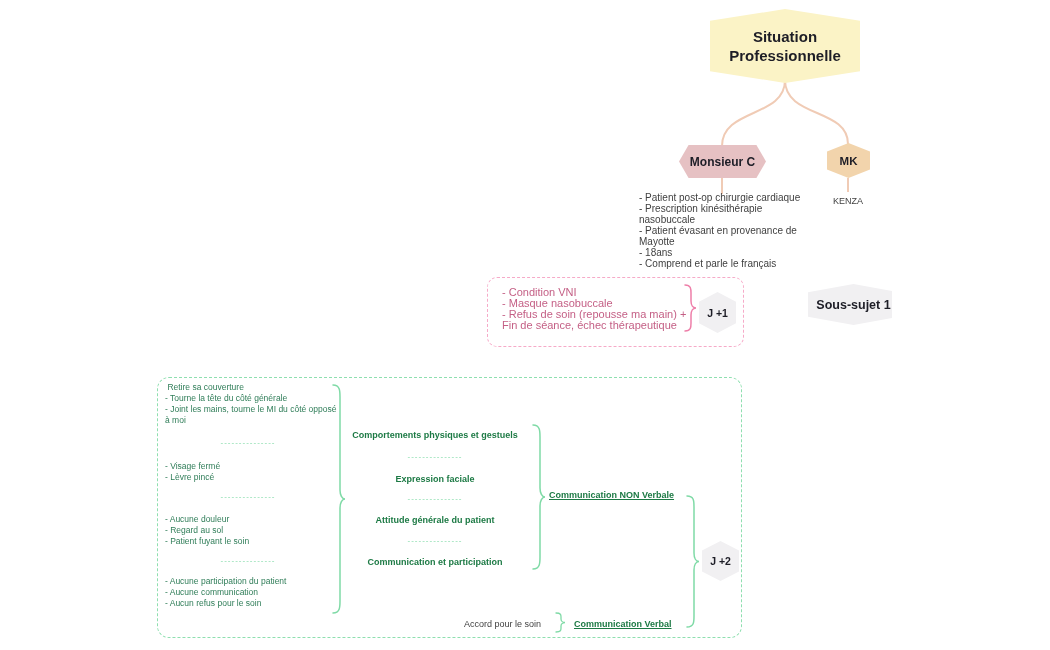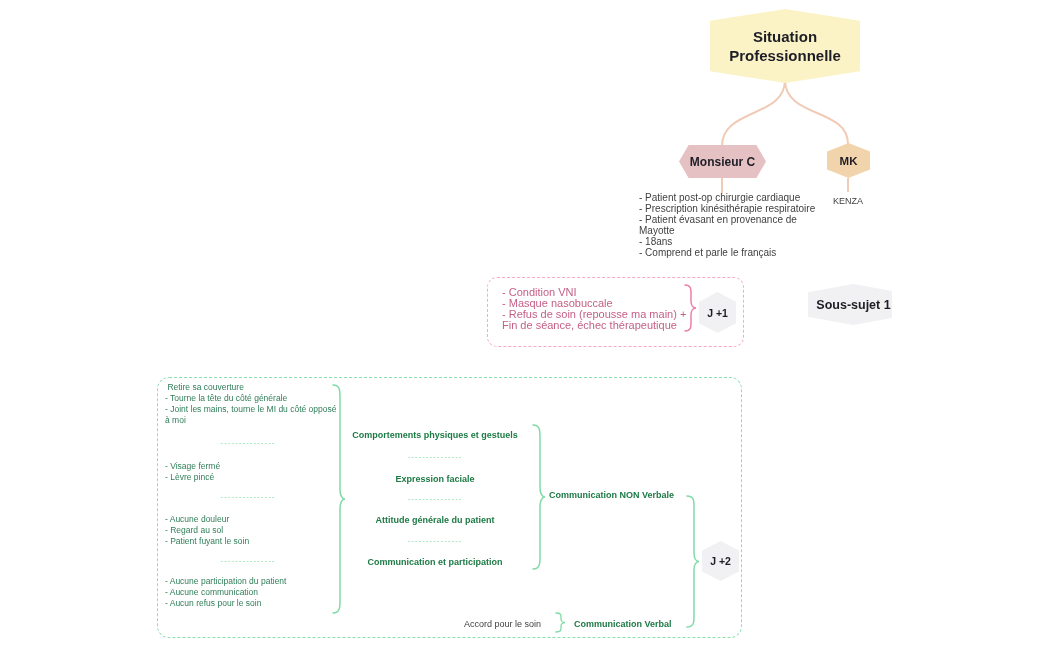--- a/index.html
+++ b/index.html
@@ -40,21 +40,21 @@
 
   .green-box{left:157px;top:377px;width:585px;height:261px;border:1.5px dashed var(--green-border);border-radius:12px;}
   .obs{left:165px;width:176px;color:var(--green-text);font-size:8.5px;line-height:11px;}
   .obs div{white-space:pre-wrap;}
   .sep{color:var(--green-brace);font-size:8px;letter-spacing:1px;text-align:center;width:160px;left:168px;}
   .cats{left:322px;width:226px;text-align:center;}
   .cat{position:absolute;left:0;width:226px;text-align:center;font-weight:bold;white-space:nowrap;
        color:var(--green-bold-text);font-size:9px;}
   .cat-sep{position:absolute;left:0;width:226px;text-align:center;color:var(--green-brace);
            font-size:8px;letter-spacing:1px;}
-  .lbl-green{position:absolute;font-weight:bold;color:var(--green-bold-text);font-size:9px;white-space:nowrap;}
+  .lbl-green{position:absolute;font-weight:bold;color:var(--green-bold-text);font-size:9px;white-space:nowrap;text-decoration:underline;}
   .lbl-plain{position:absolute;color:var(--body-text);font-size:9px;white-space:nowrap;}
 </style>
 </head>
 <body>
 
 <div class="canvas">
 
   <svg class="abs" style="left:0;top:0;" width="1050" height="650" viewBox="0 0 1050 650">
     <path d="M785,80 C785,118 722,108 722,146" fill="none" stroke="#f0cbb5" stroke-width="2"></path>
     <path d="M785,80 C785,118 848,108 848,144" fill="none" stroke="#f0cbb5" stroke-width="2"></path>
@@ -68,21 +68,21 @@
 
   <div class="node hex-h node-monsieur">
     <span>Monsieur C</span>
   </div>
   <div class="node hex-v node-mk">
     <span>MK</span>
   </div>
 
   <div class="abs details monsieur-details">
     <div>- Patient post-op chirurgie cardiaque</div>
-    <div>- Prescription kinésithérapie respiratoire</div>
+    <div>- Prescription kinésithérapie nasobuccale</div>
     <div>- Patient évasant en provenance de Mayotte</div>
     <div>- 18ans</div>
     <div>- Comprend et parle le français</div>
   </div>
 
   <div class="abs details kenza">KENZA</div>
 
   <div class="abs pink-box"></div>
   <div class="abs pink-items">
     <div>- Condition VNI</div>

